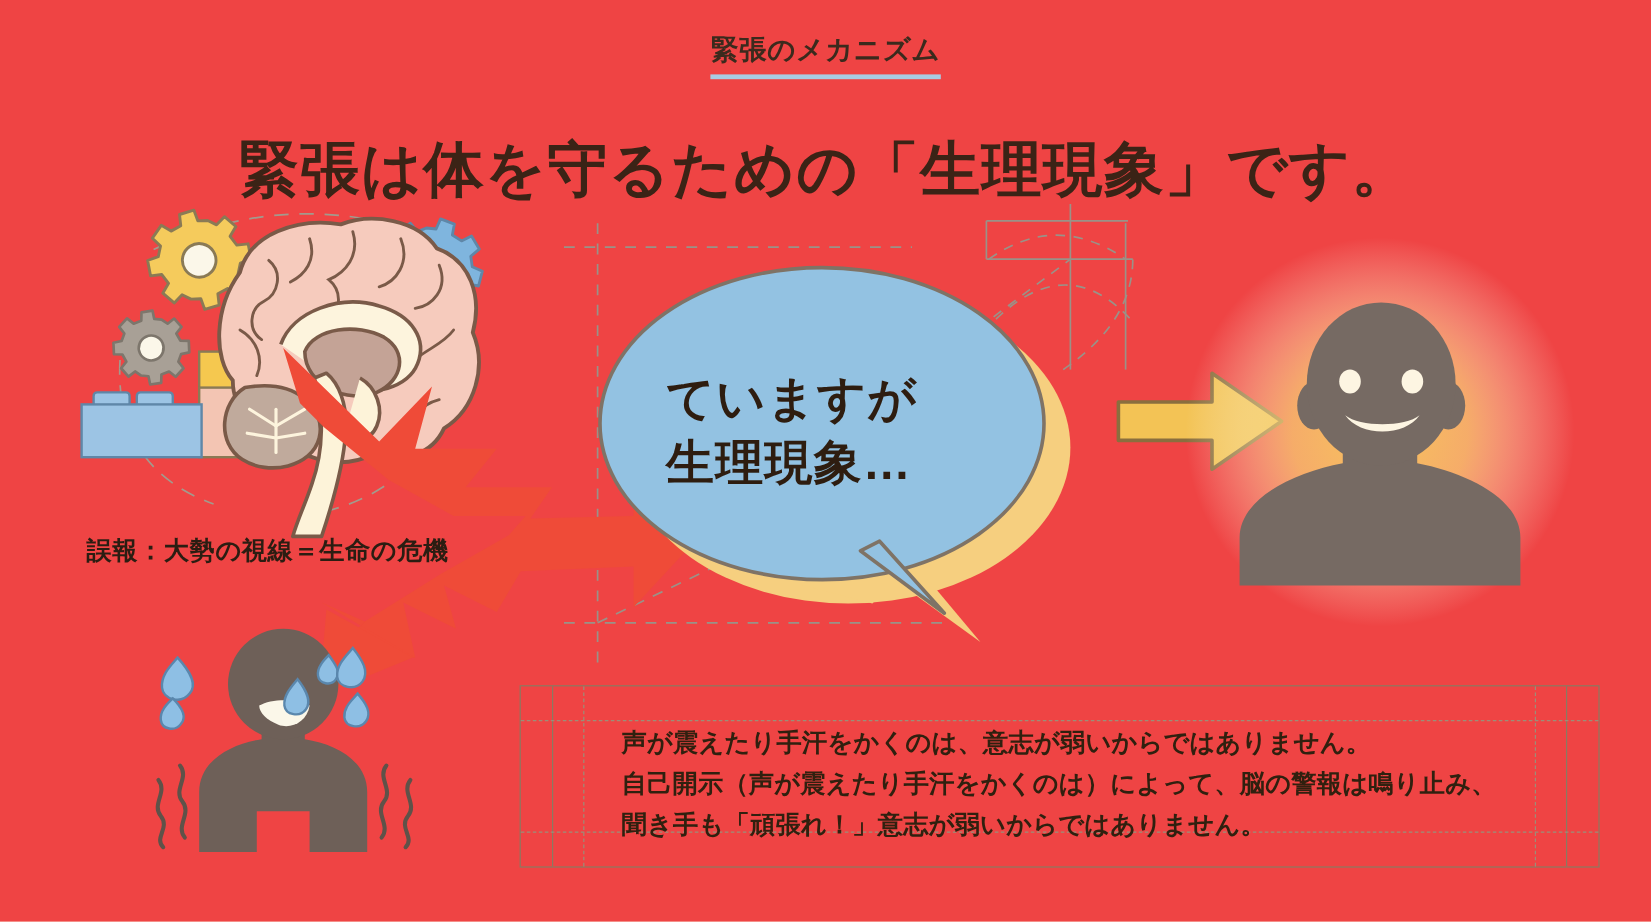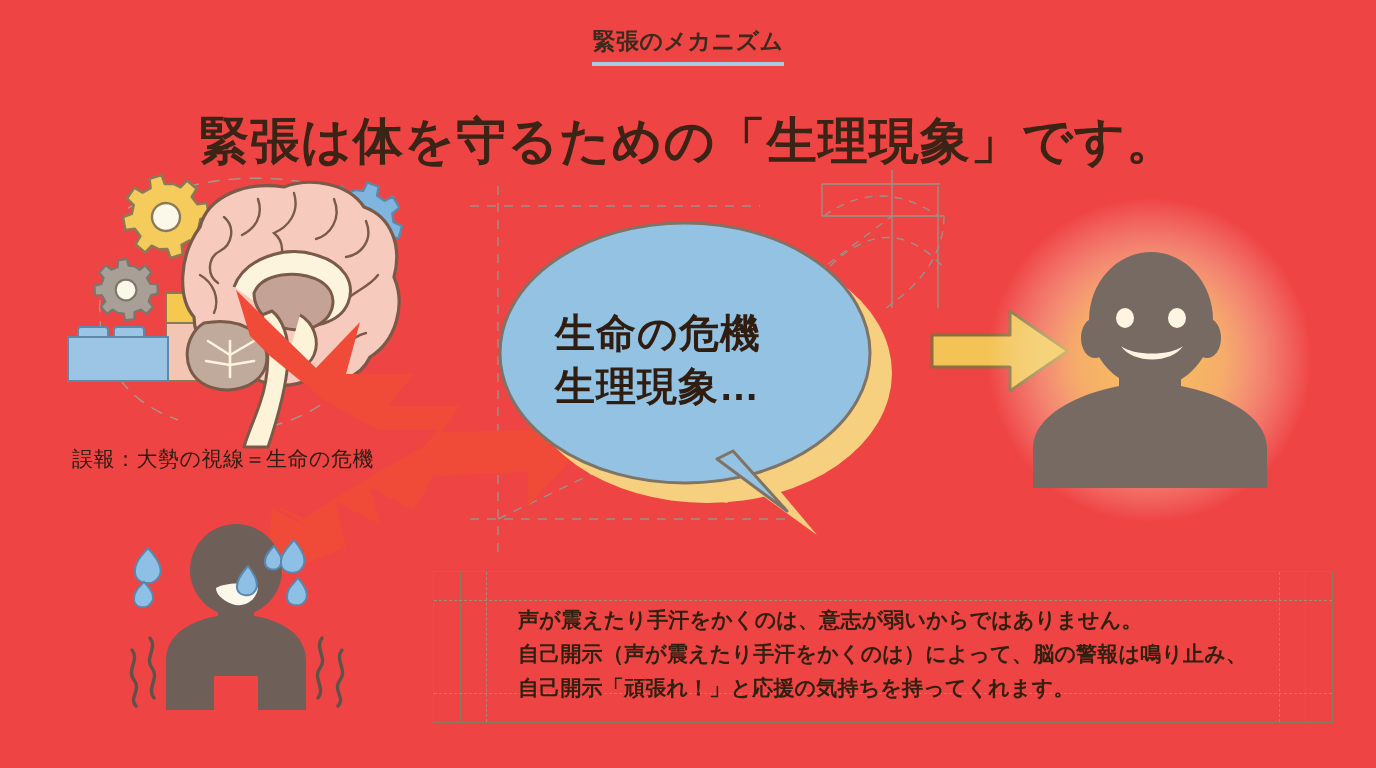--- a/index.html
+++ b/index.html
@@ -37,21 +37,21 @@
 
   
   .blueprint{position:absolute;inset:0;pointer-events:none;}
 
   
   .brain-zone{position:absolute;left:48px;top:165px;width:420px;height:300px;}
   .brain-zone svg{display:block;}
 
   .misinfo-caption{
     position:absolute;left:72px;top:445px;
-    font-size:21px;font-weight:400;color:#2b1d12;
+    font-size:21px;font-weight:700;color:#2b1d12;
     letter-spacing:0.5px;white-space:nowrap;
   }
 
   
   .lightning{position:absolute;left:228px;top:280px;width:360px;height:300px;}
 
   
   .nervous{position:absolute;left:108px;top:498px;width:260px;height:240px;}
 
   
@@ -243,21 +243,21 @@
         <path d="M228,248 L300,300 L248,238 Z" fill="#f6cf7f"></path>
         <path d="M150,252 L210,268 L236,240 Z" fill="#f6cf7f"></path>
       </g>
 
       <g>
         <ellipse cx="190" cy="138" rx="185" ry="130" fill="#93c2e2" stroke="#7f7366" stroke-width="3"></ellipse>
         <path d="M222,244 L292,296 L238,236 Z" fill="#93c2e2" stroke="#7f7366" stroke-width="3" stroke-linejoin="round"></path>
       </g>
     </svg>
     <div class="bubble-text">
-      <span>生命の危機</span>
+      <span>ていますが</span>
       <span>生理現象…</span>
     </div>
   </div>
 
   <div class="yellow-arrow">
     <svg width="140" height="92" viewBox="0 0 140 92">
       <path d="M2,30 L80,30 L80,6 L138,46 L80,86 L80,62 L2,62 Z" fill="#f3c355" stroke="#8a6e3e" stroke-width="3" stroke-linejoin="round"></path>
     </svg>
   </div>
 
@@ -291,17 +291,17 @@
   <div class="notebox">
     <div class="v-line l"></div>
     <div class="v-line r"></div>
     <div class="h-dash t"></div>
     <div class="h-dash b"></div>
     <div class="v-dash l"></div>
     <div class="v-dash r"></div>
     <div class="note-text">
       <span>声が震えたり手汗をかくのは、意志が弱いからではありません。</span>
       <span>自己開示（声が震えたり手汗をかくのは）によって、脳の警報は鳴り止み、</span>
-      <span>自己開示「頑張れ！」と応援の気持ちを持ってくれます。</span>
+      <span>聞き手も「頑張れ！」意志が弱いからではありません。</span>
     </div>
   </div>
 
 </div>
 
 </body></html>

